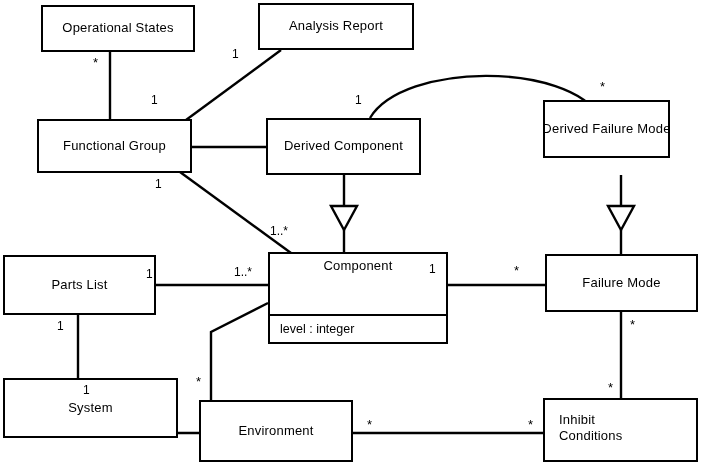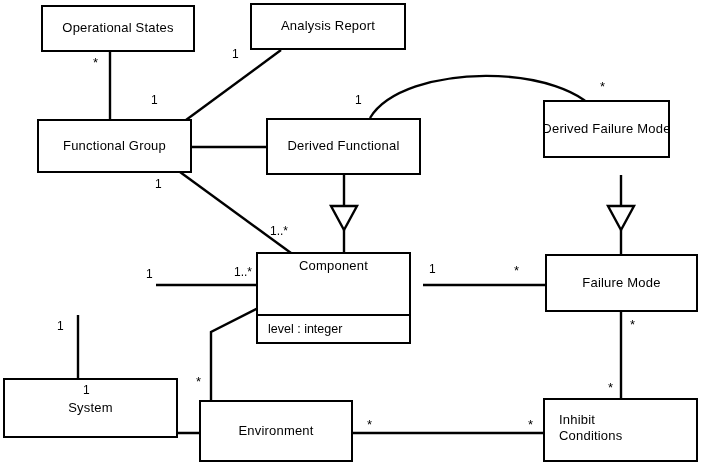--- a/index.html
+++ b/index.html
@@ -108,38 +108,41 @@
       <line x1="621" y1="175" x2="621" y2="206"></line>
       <line x1="621" y1="230" x2="621" y2="254"></line>
       <polygon points="608,206 634,206 621,230" fill="#ffffff" stroke="#000000" stroke-width="2.4"></polygon>
     </g>
   </svg>
 
   <div class="uml-class" style="left:41px; top:5px; width:154px; height:47px;">
     <div class="uml-name">Operational States</div>
   </div>
 
-  <div class="uml-class" style="left:250px; top:3px; width:156px; height:47px;">
+  <div class="uml-class" style="left:258px; top:3px; width:156px; height:47px;">
     <div class="uml-name">Analysis Report</div>
   </div>
 
   <div class="uml-class" style="left:37px; top:119px; width:155px; height:54px;">
     <div class="uml-name">Functional Group</div>
   </div>
 
   <div class="uml-class" style="left:266px; top:118px; width:155px; height:57px;">
-    <div class="uml-name">Derived Functional</div>
+    <div class="uml-name">Derived Component</div>
   </div>
 
   <div class="uml-class" style="left:543px; top:100px; width:127px; height:58px;">
     <div class="uml-name">Derived Failure Mode</div>
   </div>
 
+  <div class="uml-class" style="left:3px; top:255px; width:153px; height:60px;">
+    <div class="uml-name">Parts List</div>
+  </div>
 
-  <div class="uml-class" style="left:256px; top:252px; width:155px; height:92px;">
+  <div class="uml-class" style="left:268px; top:252px; width:180px; height:92px;">
     <div class="uml-name">Component</div>
     <div class="uml-attrs">level : integer</div>
   </div>
 
   <div class="uml-class" style="left:545px; top:254px; width:153px; height:58px;">
     <div class="uml-name">Failure Mode</div>
   </div>
 
   <div class="uml-class" style="left:3px; top:378px; width:175px; height:60px;">
     <div class="uml-name">System</div>

